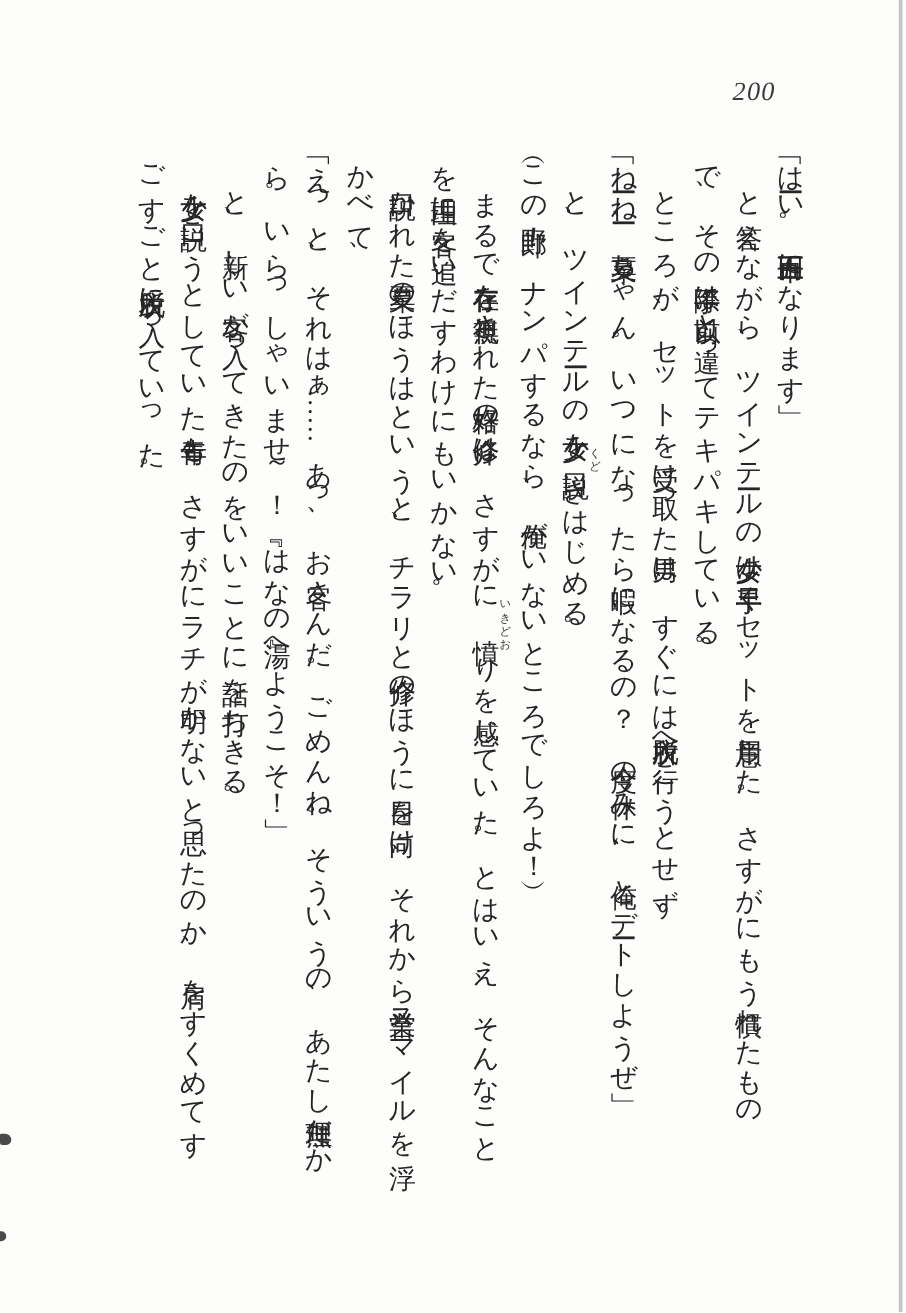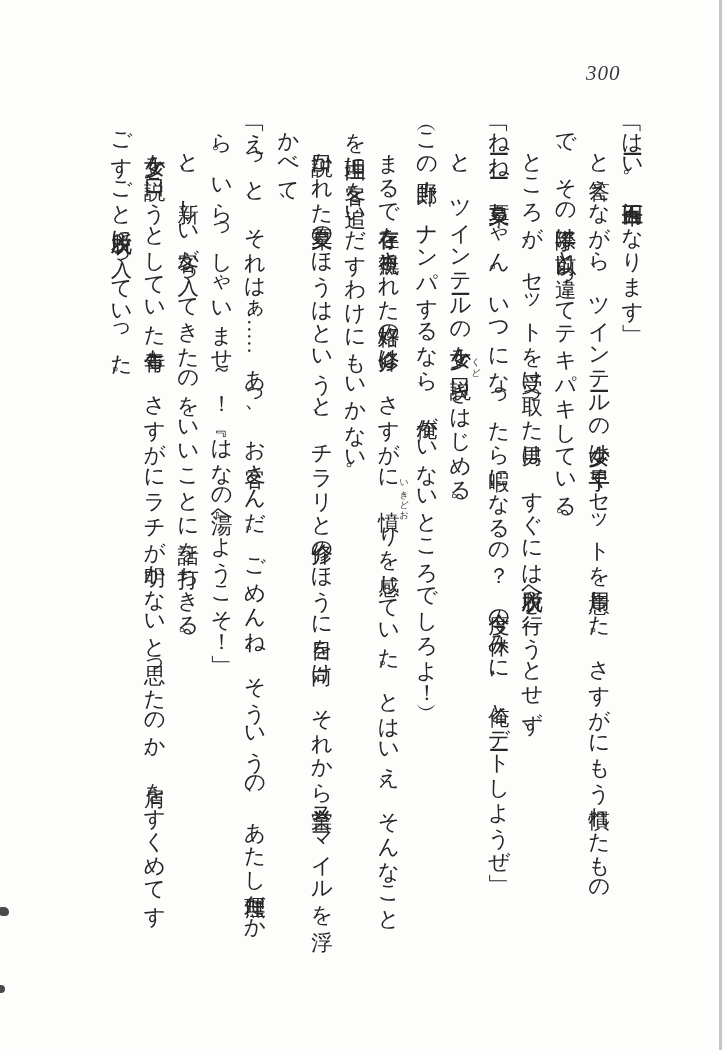--- a/index.html
+++ b/index.html
@@ -76,21 +76,21 @@
     width: 5px;
     height: 8px;
     background: #4a4a4a;
     border-radius: 0 4px 4px 0;
   }
 </style>
 </head>
 <body>
 
 <div class="page">
-  <div class="page-number">300</div>
+  <div class="page-number">200</div>
 
   <div class="text-block">
       <p class="">「はーい。五百五十円になります」</p>
       <p class="indent">と答えながら、ツインテールの少女は手早くセットを用意した。さすがにもう慣れたもので、その手際は以前と違ってテキパキしている。</p>
       <p class="indent">ところが、セットを受け取った男は、すぐには脱衣所へ行こうとせず、</p>
       <p class="">「ねーねー、夏菜ちゃん。いつになったら暇になるの？　今度の休みに、俺とデートしようぜ」</p>
       <p class="indent">と、ツインテールの少女を<ruby>口説<rt>くど</rt></ruby>きはじめる。</p>
       <p class="">（この野郎！　ナンパするなら、俺がいないところでしろよ！）</p>
       <p class="indent">まるで存在を無視された格好の修介は、さすがに<ruby>憤<rt>いきどお</rt></ruby>りを感じていた。とはいえ、そんなことを理由に客を追いだすわけにもいかない。</p>
       <p class="indent">口説かれた夏菜のほうはというと、チラリと修介のほうに目を向け、それから営業スマイルを浮かべて、</p>

